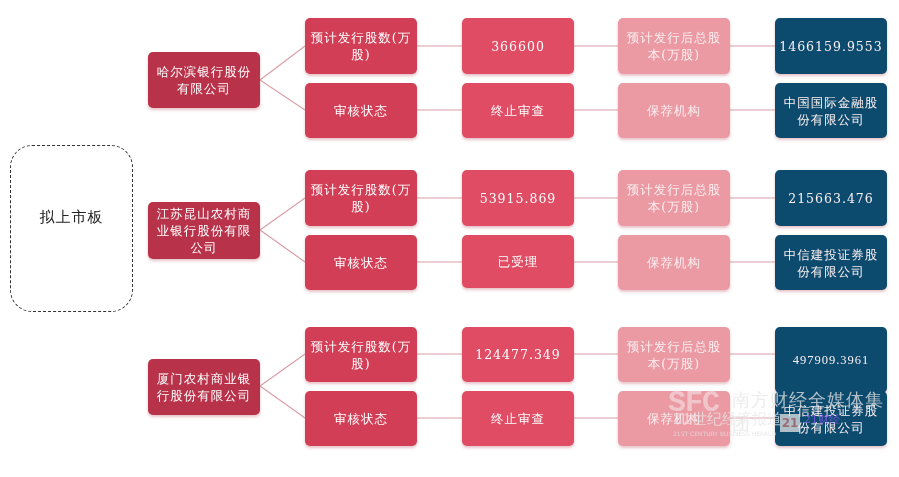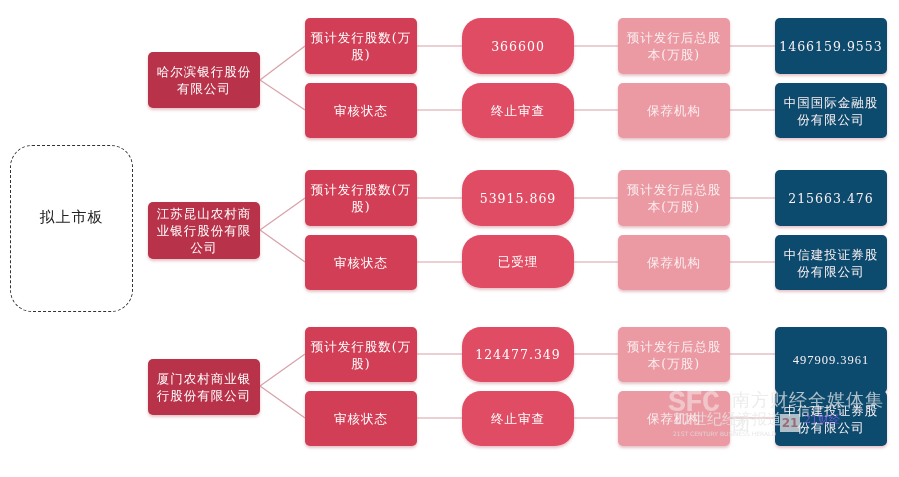--- a/index.html
+++ b/index.html
@@ -9,21 +9,21 @@
           border:1.5px dashed #333; border-radius:22px; background:#fff;
           display:flex; flex-direction:column; align-items:center; justify-content:center; }
   .root .sub { font-size:15px; color:#222; margin-bottom:22px; letter-spacing:1px; }
   .root .main { font-size:22px; color:#111; letter-spacing:3px; }
   .box { position:absolute; width:112px; border-radius:5px; color:#fff;
          display:flex; align-items:center; justify-content:center; text-align:center;
          font-size:12.5px; line-height:17px; box-sizing:border-box; padding:0 4px;
          box-shadow: 0 2px 3px rgba(200,120,130,0.45); letter-spacing:1px; }
   .company { background:#b8324a; font-size:12.5px; }
   .label { background:#d23e56; }
-  .value { background:#e04c63;border-radius:19px; }
+  .value { background:#e04c63; }
   .light { background:#eb9aa3; color:#fbeff1; }
   .lightval { background:#0c4a6e; color:#fcf1f2; }
   svg.lines { position:absolute; left:0; top:0; }
   .wm { position:absolute; left:668px; top:386px; width:230px; height:60px; pointer-events:none; opacity:0.75; }
   .wm .sfc { position:absolute; left:0; top:0; font-family:Liberation Mono, monospace; font-weight:bold; font-size:30px; color:#f2d5d9; letter-spacing:-1px; }
   .wm .grp { position:absolute; left:64px; top:2px; font-size:18px; color:#e6e6e6; letter-spacing:1px; }
   .wm .cb { position:absolute; left:5px; top:24px; font-size:15px; color:#e8e8e8; }
   .wm .cbe { position:absolute; left:5px; top:44px; font-size:6px; color:#e0e0e0; font-family:"DejaVu Sans", sans-serif; }
   .wm .logo21 { position:absolute; left:112px; top:28px; width:20px; height:18px; background:#e6e6e6; color:#c77; font-size:12px; font-weight:bold; text-align:center; font-family:"DejaVu Sans", sans-serif; line-height:18px; }
   .wm .cj { position:absolute; left:136px; top:26px; font-size:11px; color:#8b5cf6; }

